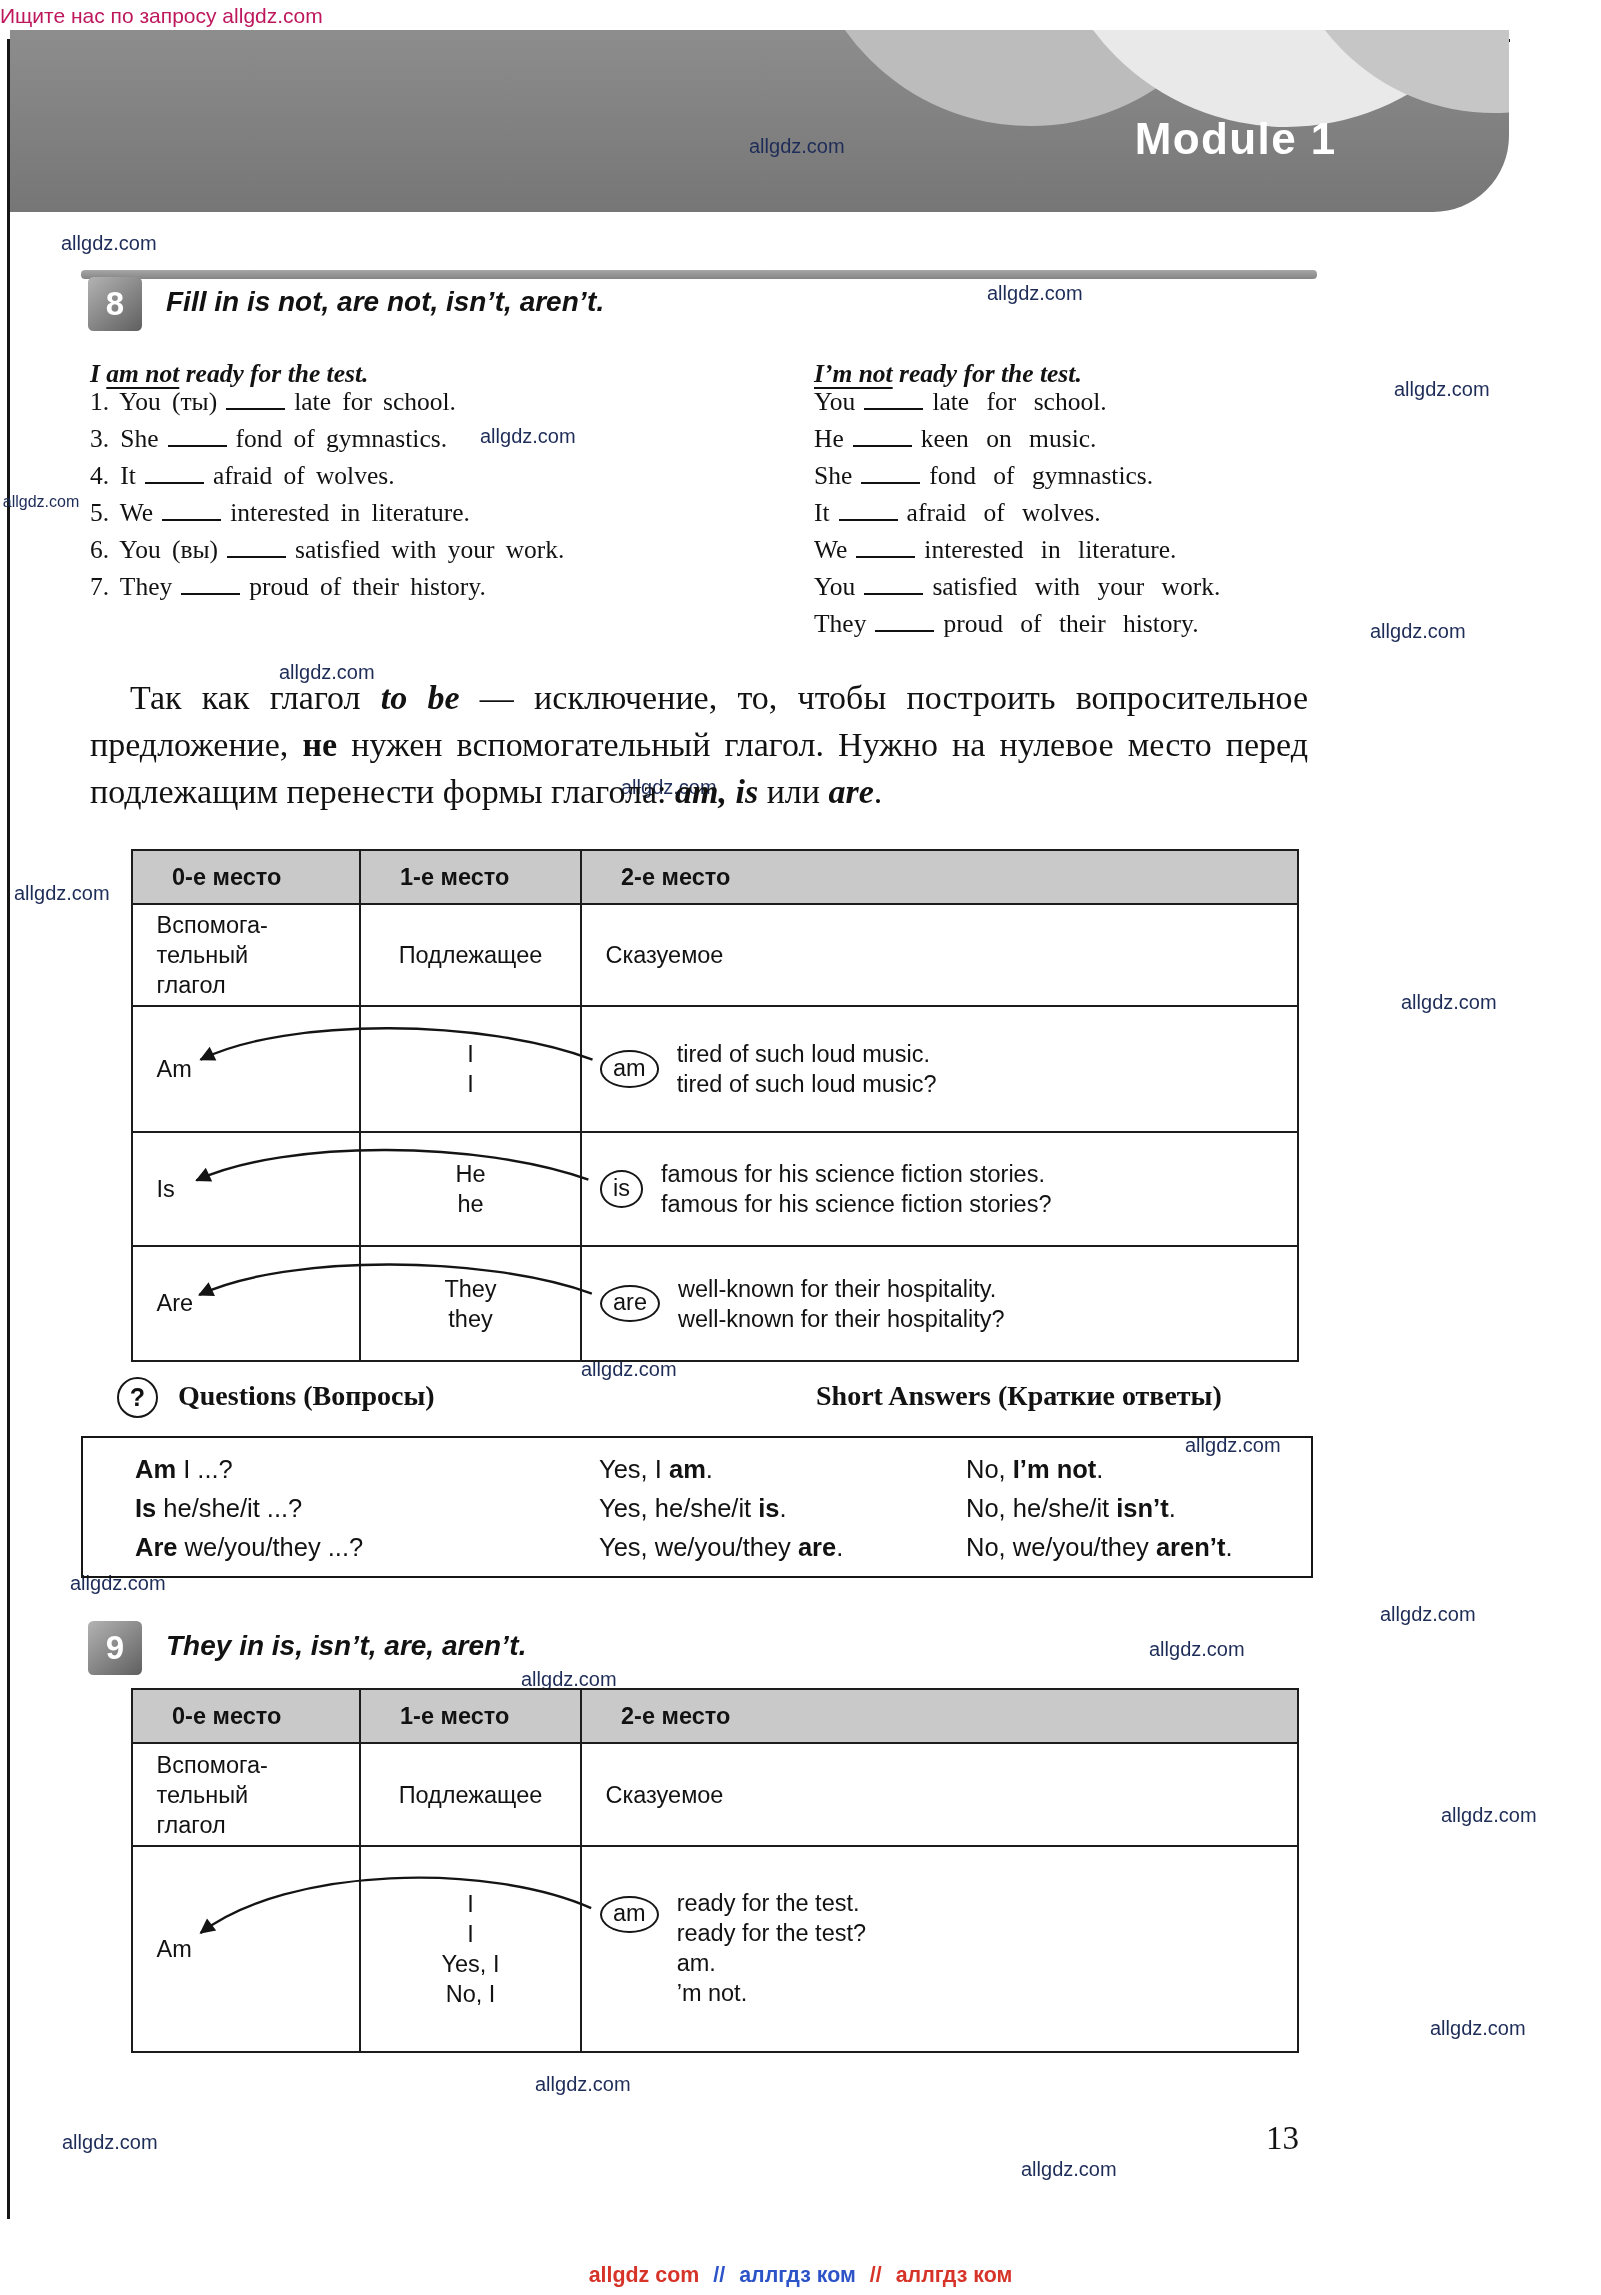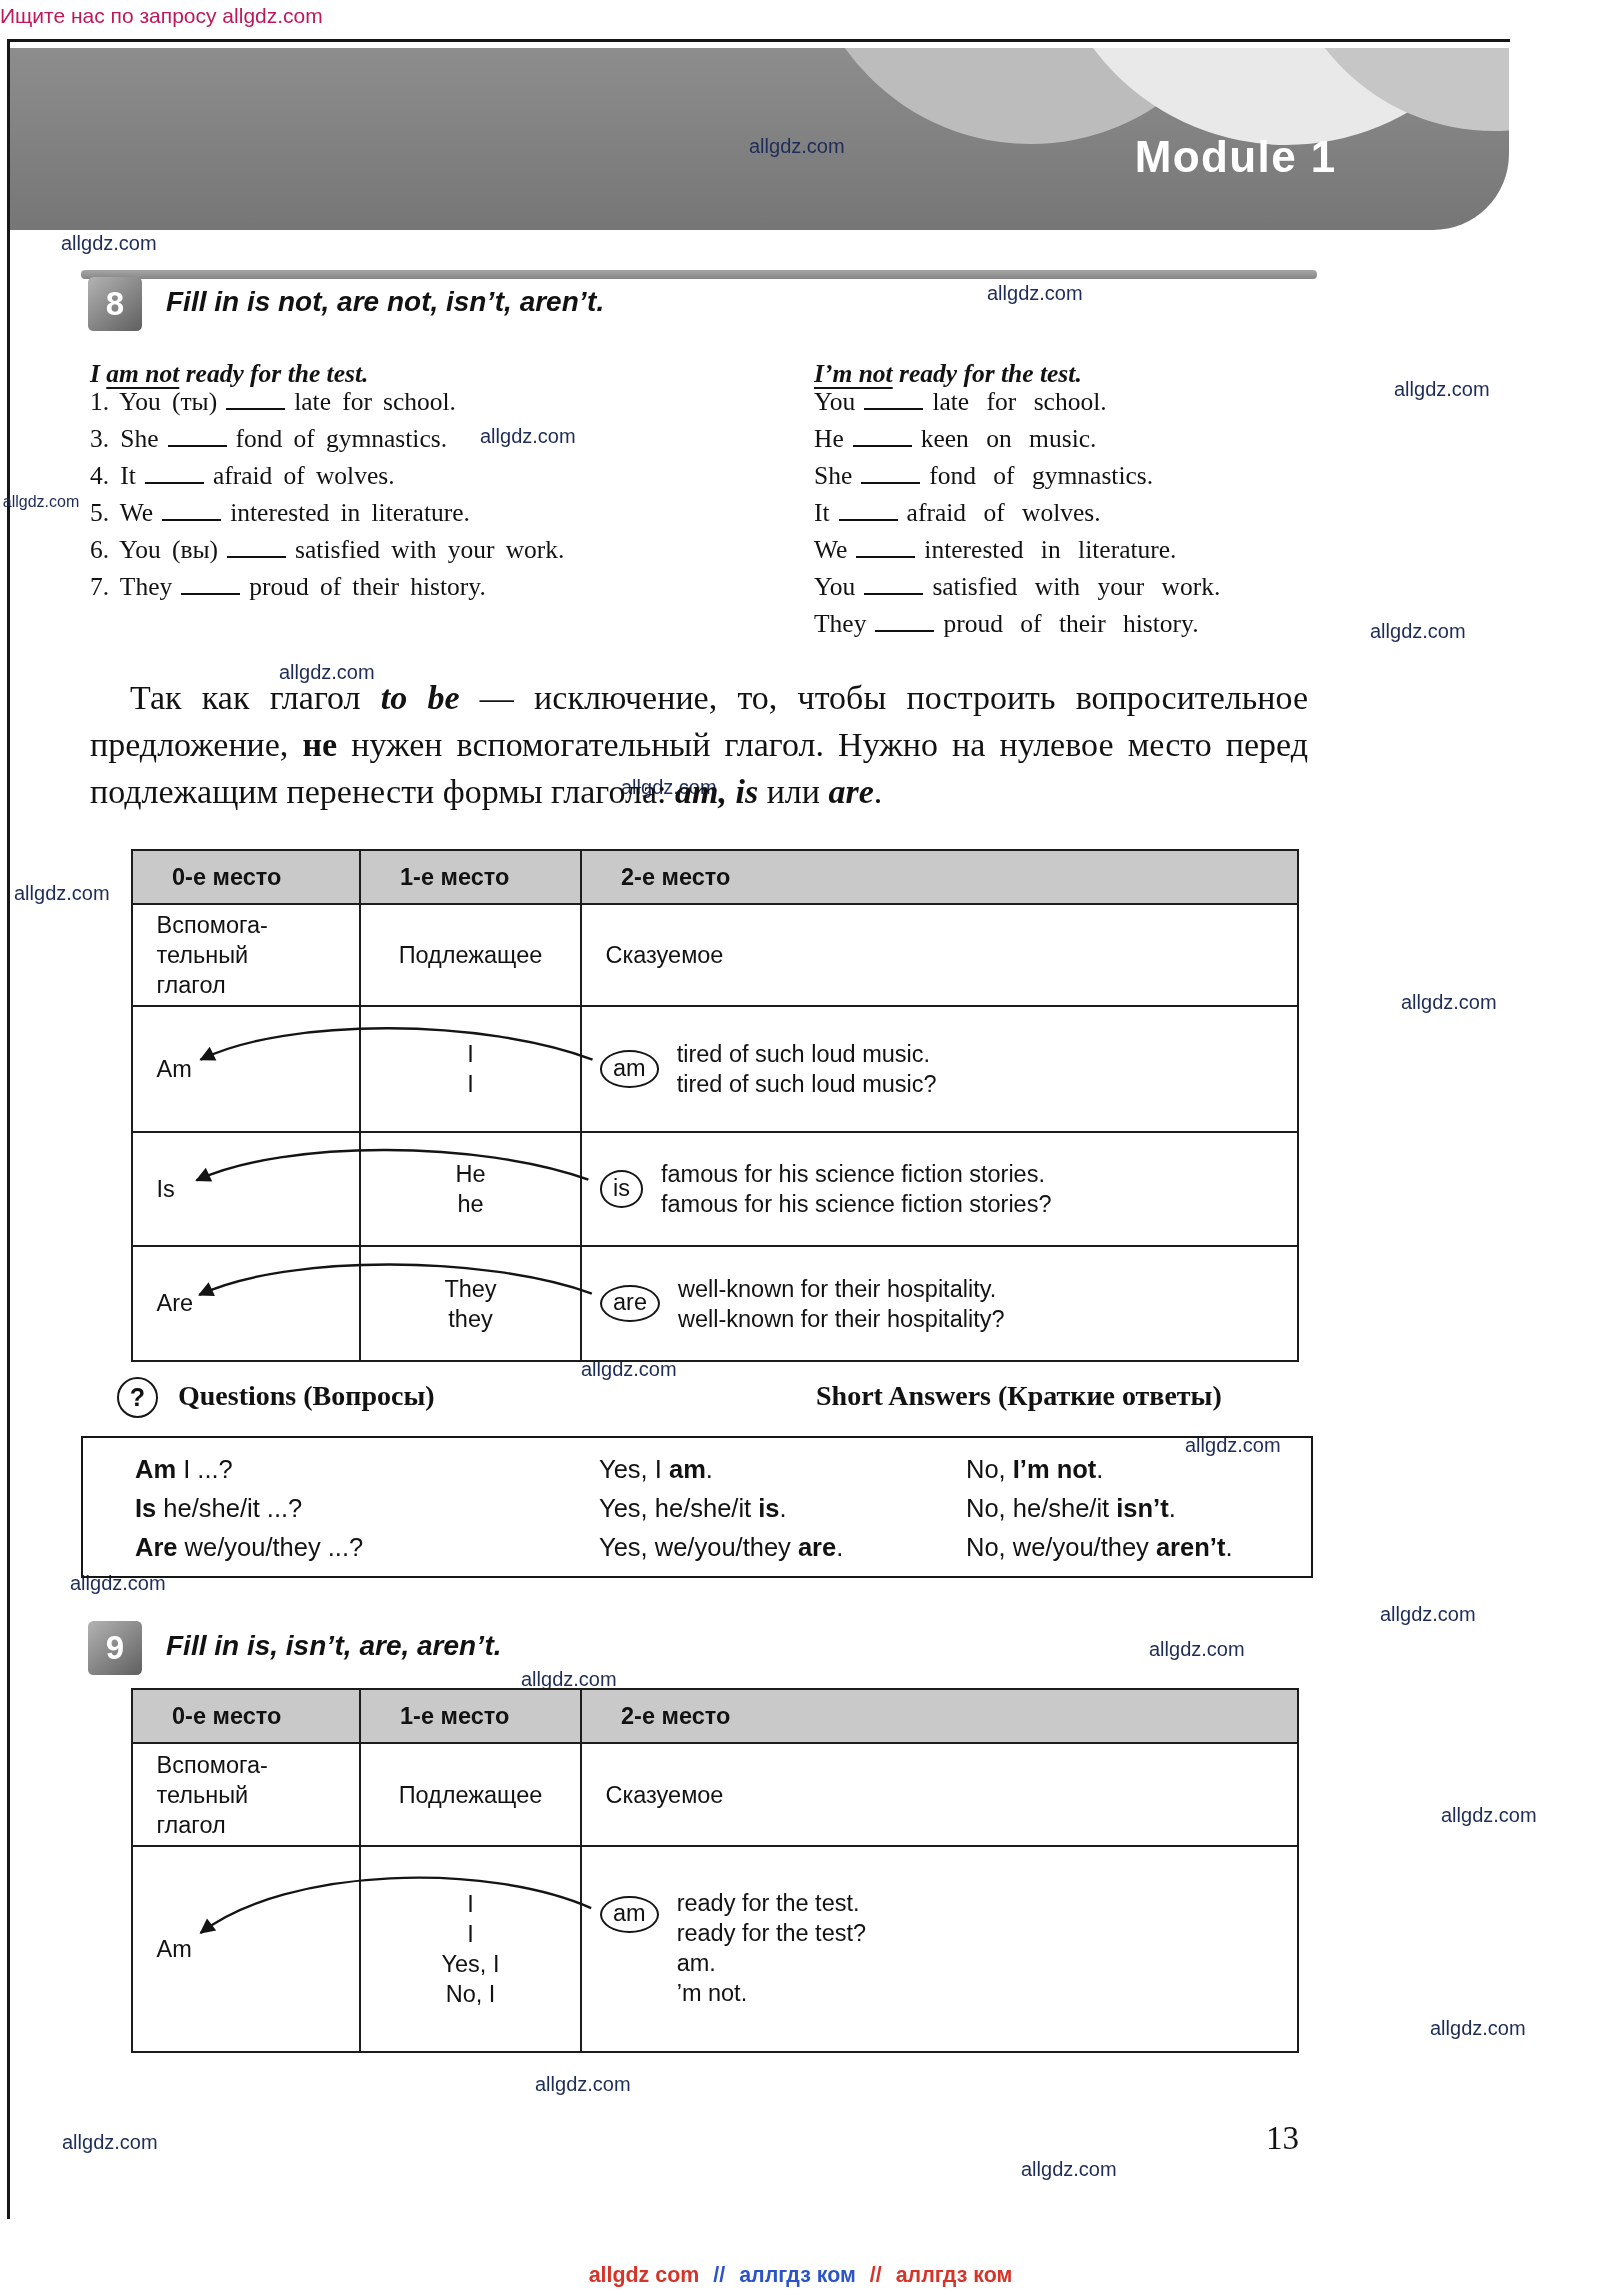--- a/index.html
+++ b/index.html
@@ -8,21 +8,21 @@
 
   
   .top-link { position:absolute; left:0; top:4.1px; width:1511px; text-align:left;
               font:21px "Liberation Sans", sans-serif; color:#be185d; }
 
   
   .edge-top  { position:absolute; left:7px; top:39px; width:1503px; height:3.4px; background:#161616; }
   .edge-left { position:absolute; left:7px; top:39px; width:2.8px; height:2180px; background:#161616; }
 
   
-  .band { position:absolute; left:9.7px; top:48px; width:1499px; height:182px;
+  .band { position:absolute; left:9.7px; top:30px; width:1499px; height:182px;
           background:linear-gradient(180deg,#8d8d8d,#767676);
           border-radius:0 0 76px 0; overflow:hidden; }
   .band .petal { position:absolute; border-radius:50%; }
   .petal1 { left:793px; top:-359px; width:455px; height:455px; background:#bcbcbc; }
   .petal2 { left:1035px; top:-386px; width:483px; height:483px; background:#e9e9e9; }
   .petal3 { left:1270px; top:-345px; width:428px; height:428px; background:#c6c6c6; }
   .module { position:absolute; left:1125px; top:84px; color:#ffffff;
             font:bold 44px "Liberation Sans", sans-serif; letter-spacing:1.4px; }
 
   
@@ -236,21 +236,21 @@
       <div><span>No, he/she/it </span><span class="bld">isn’t</span><span>.</span></div>
     </div>
     <div class="qa-row">
       <div><span class="bld">Are</span><span> we/you/they ...?</span></div>
       <div><span>Yes, we/you/they </span><span class="bld">are</span><span>.</span></div>
       <div><span>No, we/you/they </span><span class="bld">aren’t</span><span>.</span></div>
     </div>
   </div>
 
   <div class="badge" style="left:88px;top:1621px">9</div>
-  <div class="ex-title" style="left:166px;top:1630px">Fill in is, isn’t, are, aren’t.</div>
+  <div class="ex-title" style="left:166px;top:1630px">They in is, isn’t, are, aren’t.</div>
 
   <div class="gtable t2">
     <div class="cell hcell br bb">0-е место</div>
     <div class="cell hcell br bb">1-е место</div>
     <div class="cell hcell bb">2-е место</div>
 
     <div class="cell lcell br bb">Вспомога-
 тельный
 глагол</div>
     <div class="cell lcell center br bb">Подлежащее</div>

